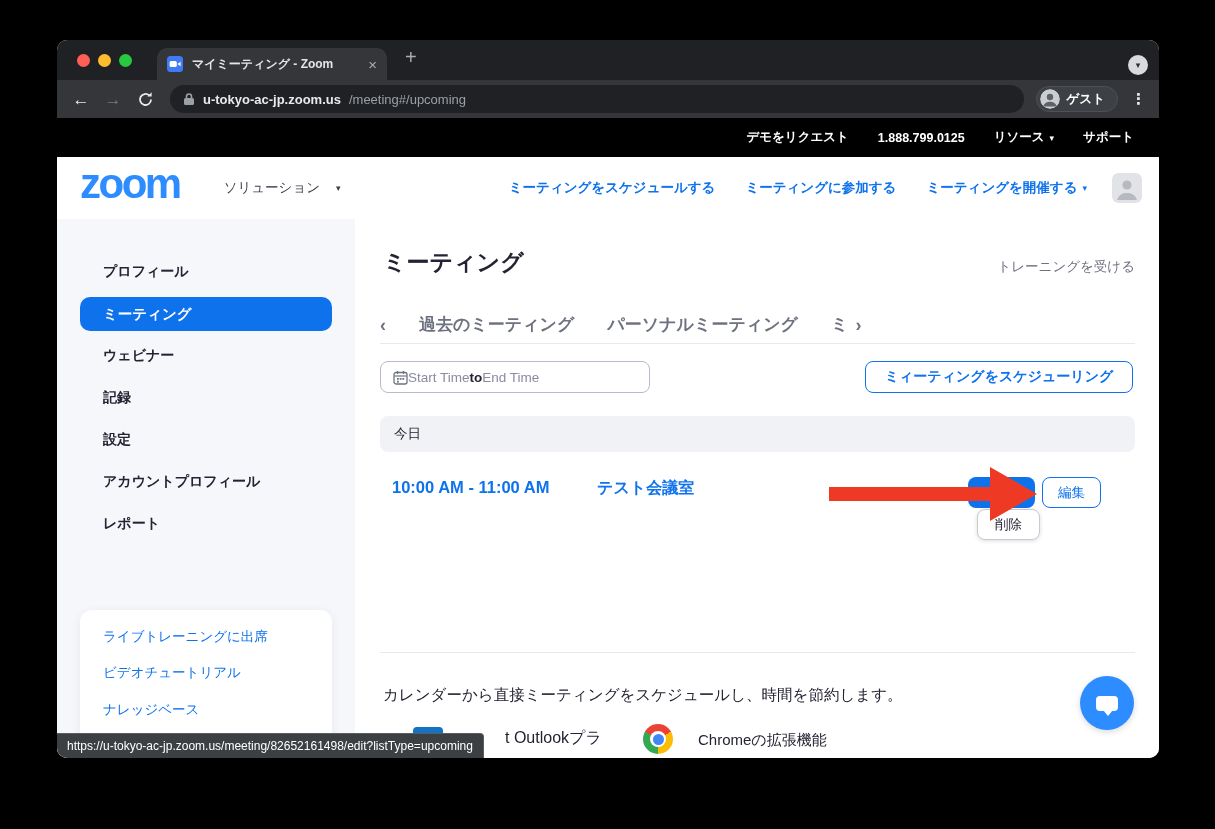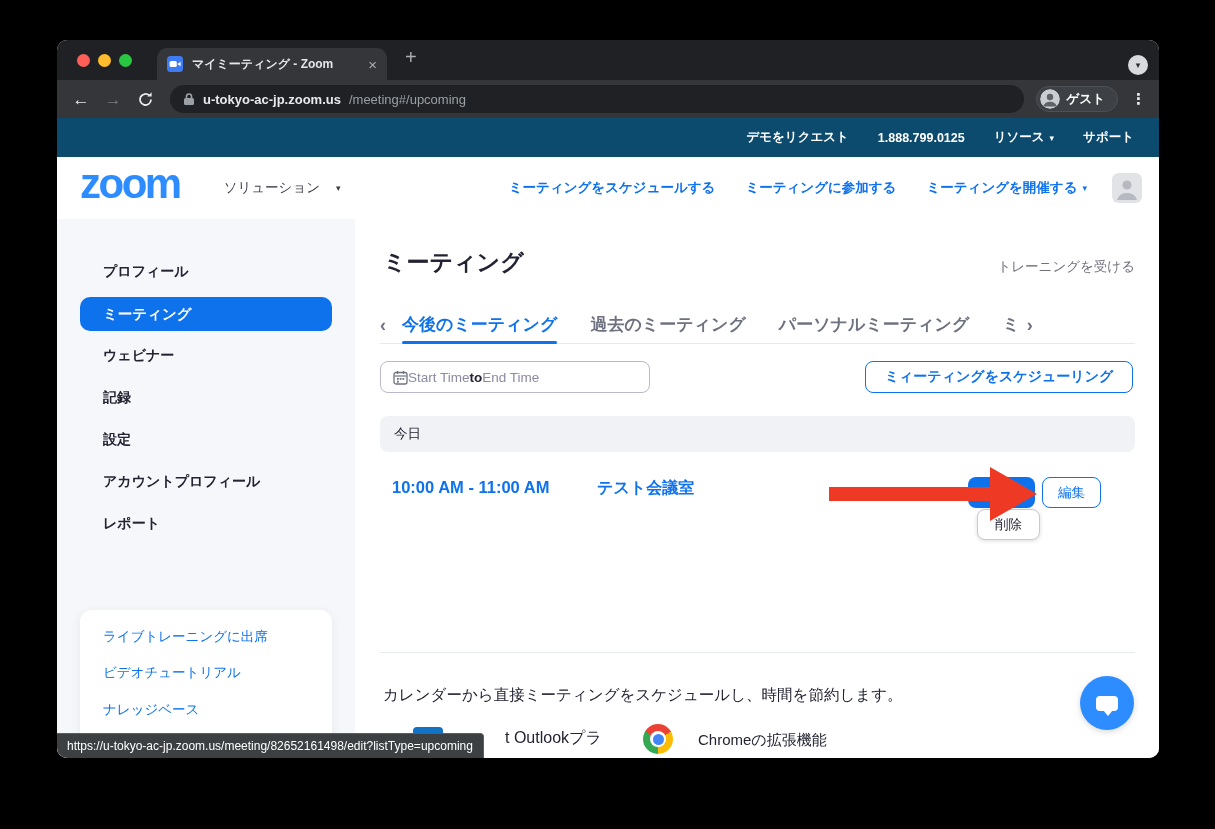--- a/index.html
+++ b/index.html
@@ -33,21 +33,21 @@
           padding:0 13px;margin:0 12px 0 4px;gap:8px;min-width:0;}
   .host{color:#e8eaed;font-size:13px;font-weight:600;white-space:nowrap;}
   .path{color:#9aa0a6;font-size:13px;white-space:nowrap;}
   .guestchip{height:26px;border-radius:13px;background:#3d4045;border:1px solid #4d5055;
              display:flex;align-items:center;gap:7px;padding:0 12px 0 3px;}
   .gavatar{width:20px;height:20px;border-radius:50%;overflow:hidden;flex:none;}
   .guestlabel{color:#fff;font-size:12.5px;font-weight:700;white-space:nowrap;}
   .dots{color:#e8eaed;font-size:15px;margin-left:13px;font-weight:700;}
 
   
-  .topnav{position:absolute;top:78px;left:0;width:100%;height:39px;background:#0c4a6e;
+  .topnav{position:absolute;top:78px;left:0;width:100%;height:39px;background:#000000;
           display:flex;align-items:center;justify-content:flex-end;gap:29px;padding-right:25px;}
   .tn-item{color:#fff;font-size:12.5px;font-weight:600;display:flex;align-items:center;gap:5px;}
   .tn-caret{font-size:9px;}
 
   
   .siteheader{position:absolute;top:117px;left:0;width:100%;height:62px;background:#fff;
               display:flex;align-items:center;box-shadow:0 1px 0 #ececf1;}
   .logo{margin-left:23px;color:#2d8cff;font-size:42px;font-weight:700;letter-spacing:-2.5px;
         line-height:1;padding-bottom:8px;}
   .solutions{margin-left:44px;color:#3c3c49;font-size:13.5px;display:flex;gap:16px;align-items:center;}
@@ -234,21 +234,20 @@
           <span class="sb-link" style="top:90px">ナレッジベース</span>
         </div>
       </div>
 
       <div class="main">
         <span class="pagetitle">ミーティング</span>
         <span class="training">トレーニングを受ける</span>
 
         <div class="tabsrow">
           <span class="chev">‹</span>
-          <span class="mtab first active">今後のミーティング</span>
           <span class="mtab">過去のミーティング</span>
           <span class="mtab">パーソナルミーティング</span>
           <span class="mtab">ミ</span>
           <span class="chev right">›</span>
         </div>
 
         <div class="filterbox">
           <span style="display:flex;">
             <svg width="15" height="15" viewBox="0 0 15 15">
                 <rect x="1" y="2.5" width="13" height="11.5" rx="2" fill="none" stroke="#6e7180" stroke-width="1.3"></rect>

